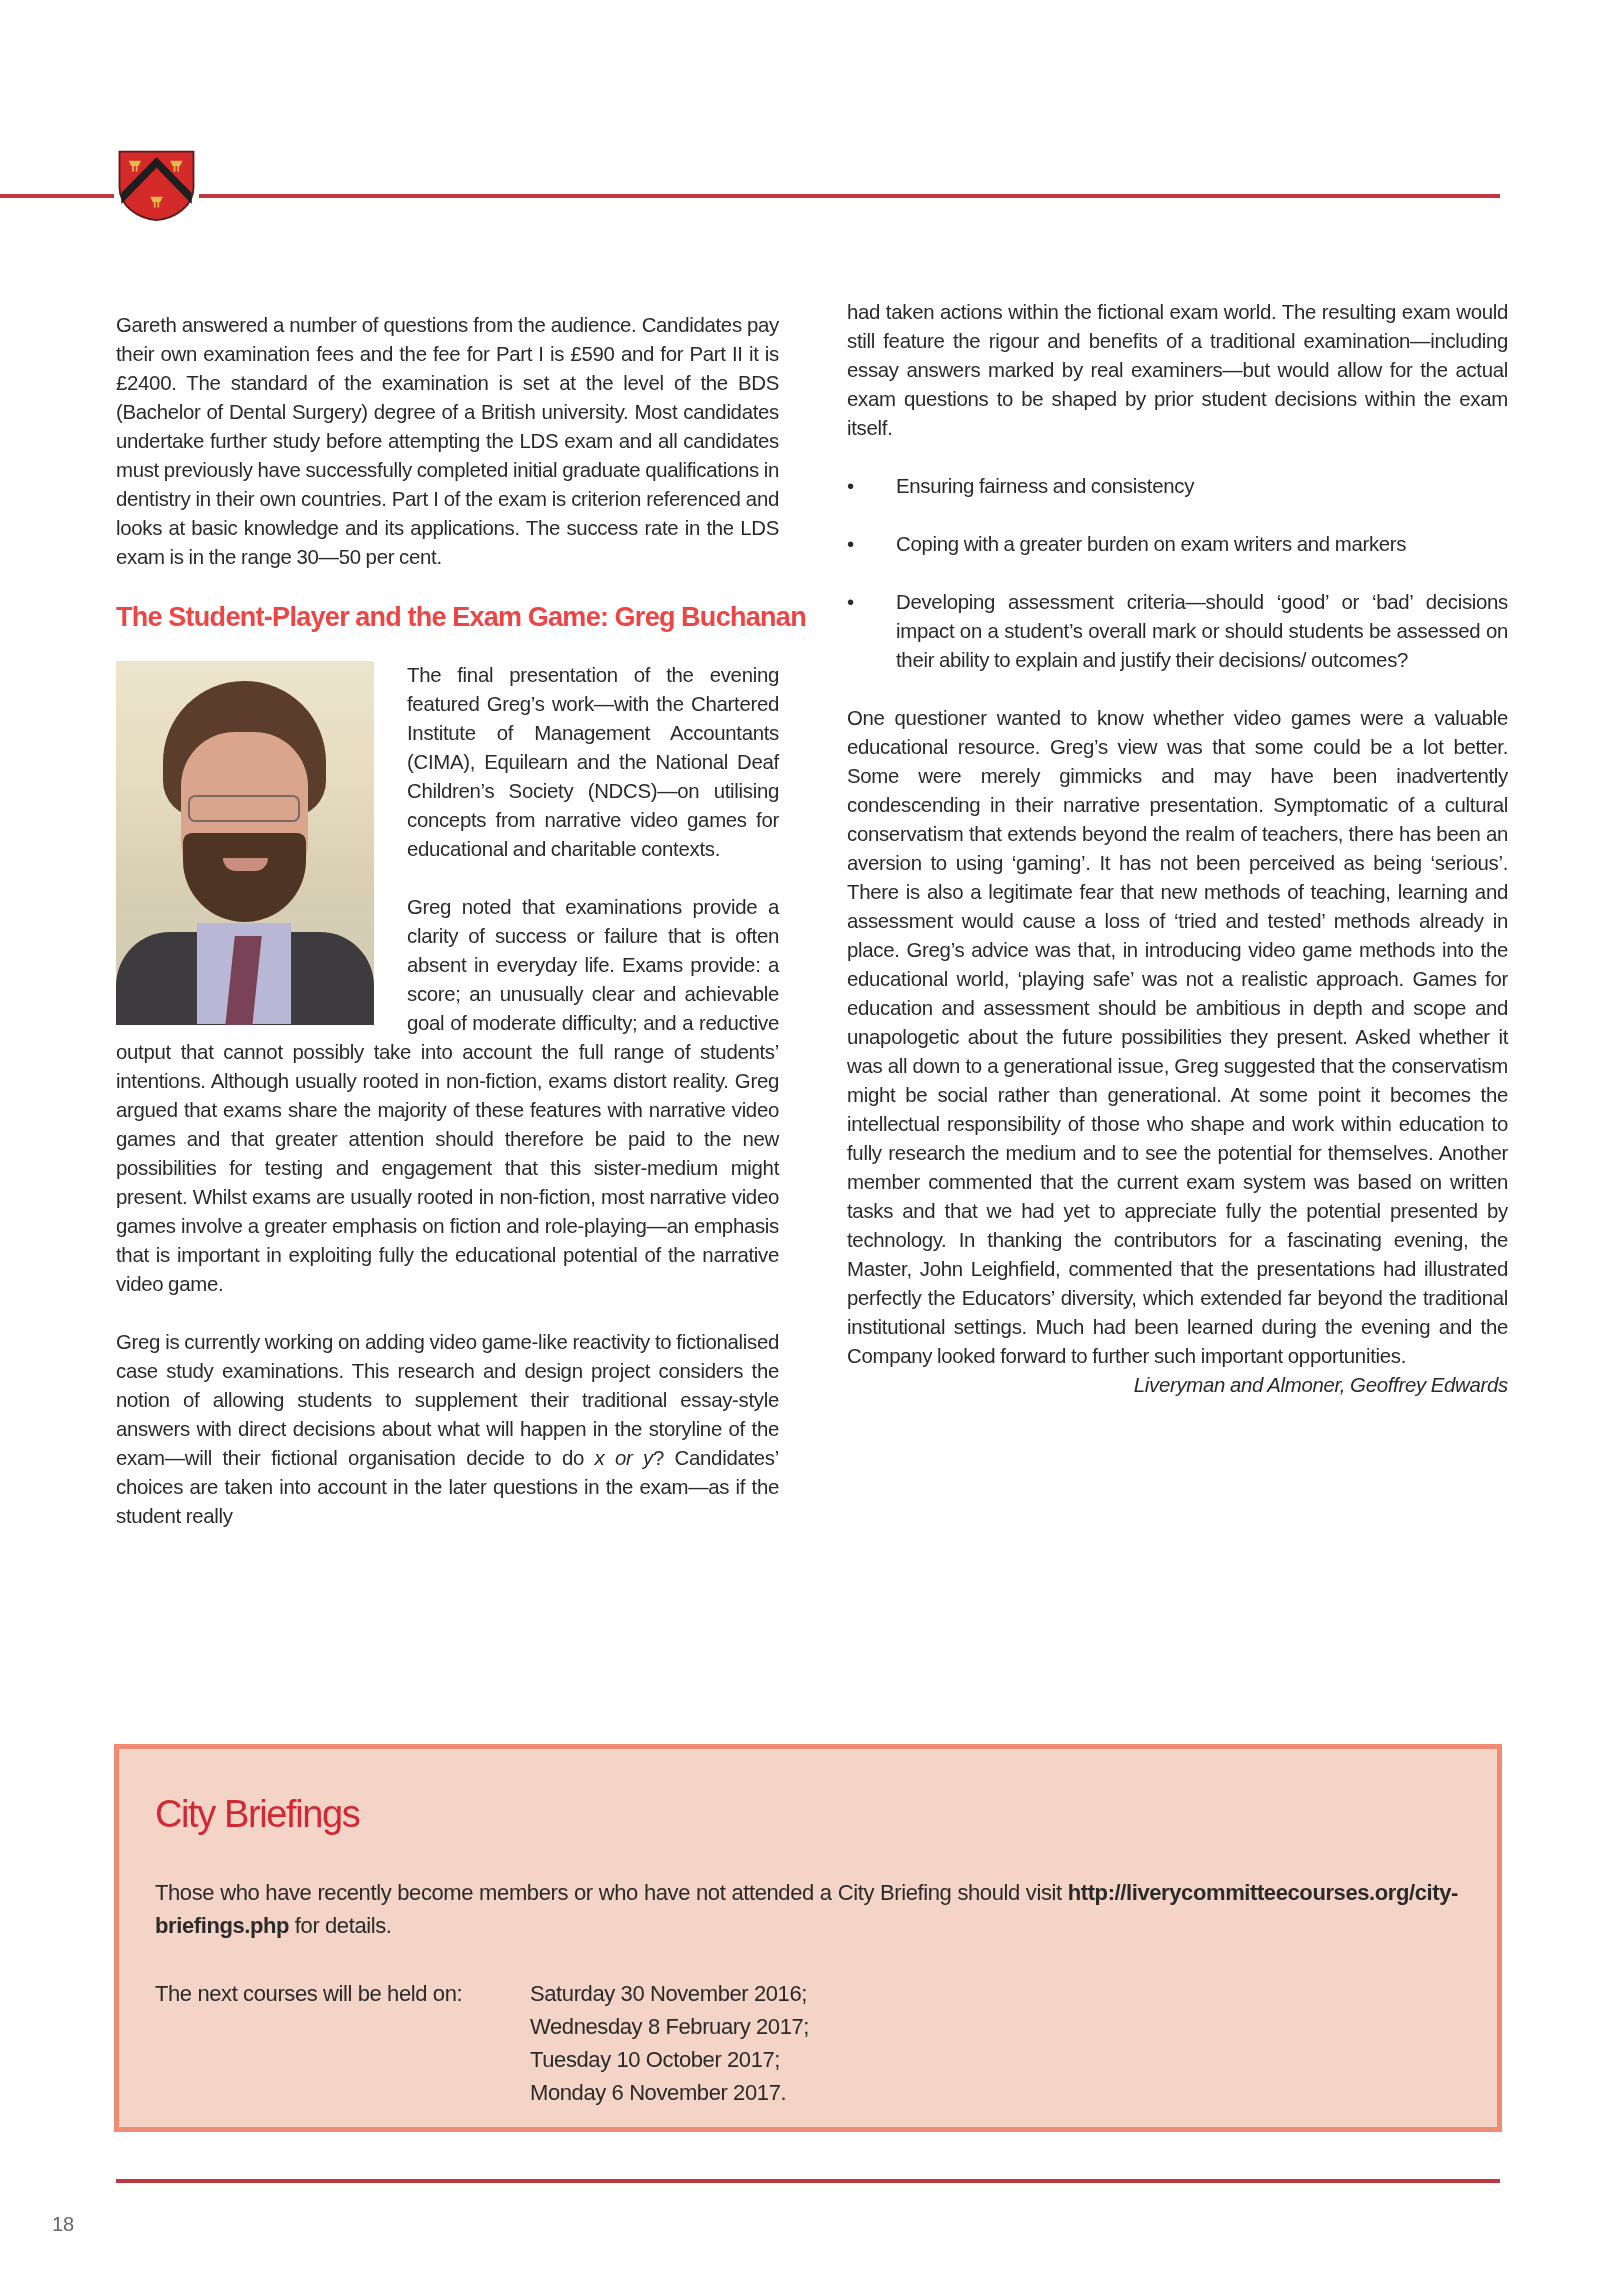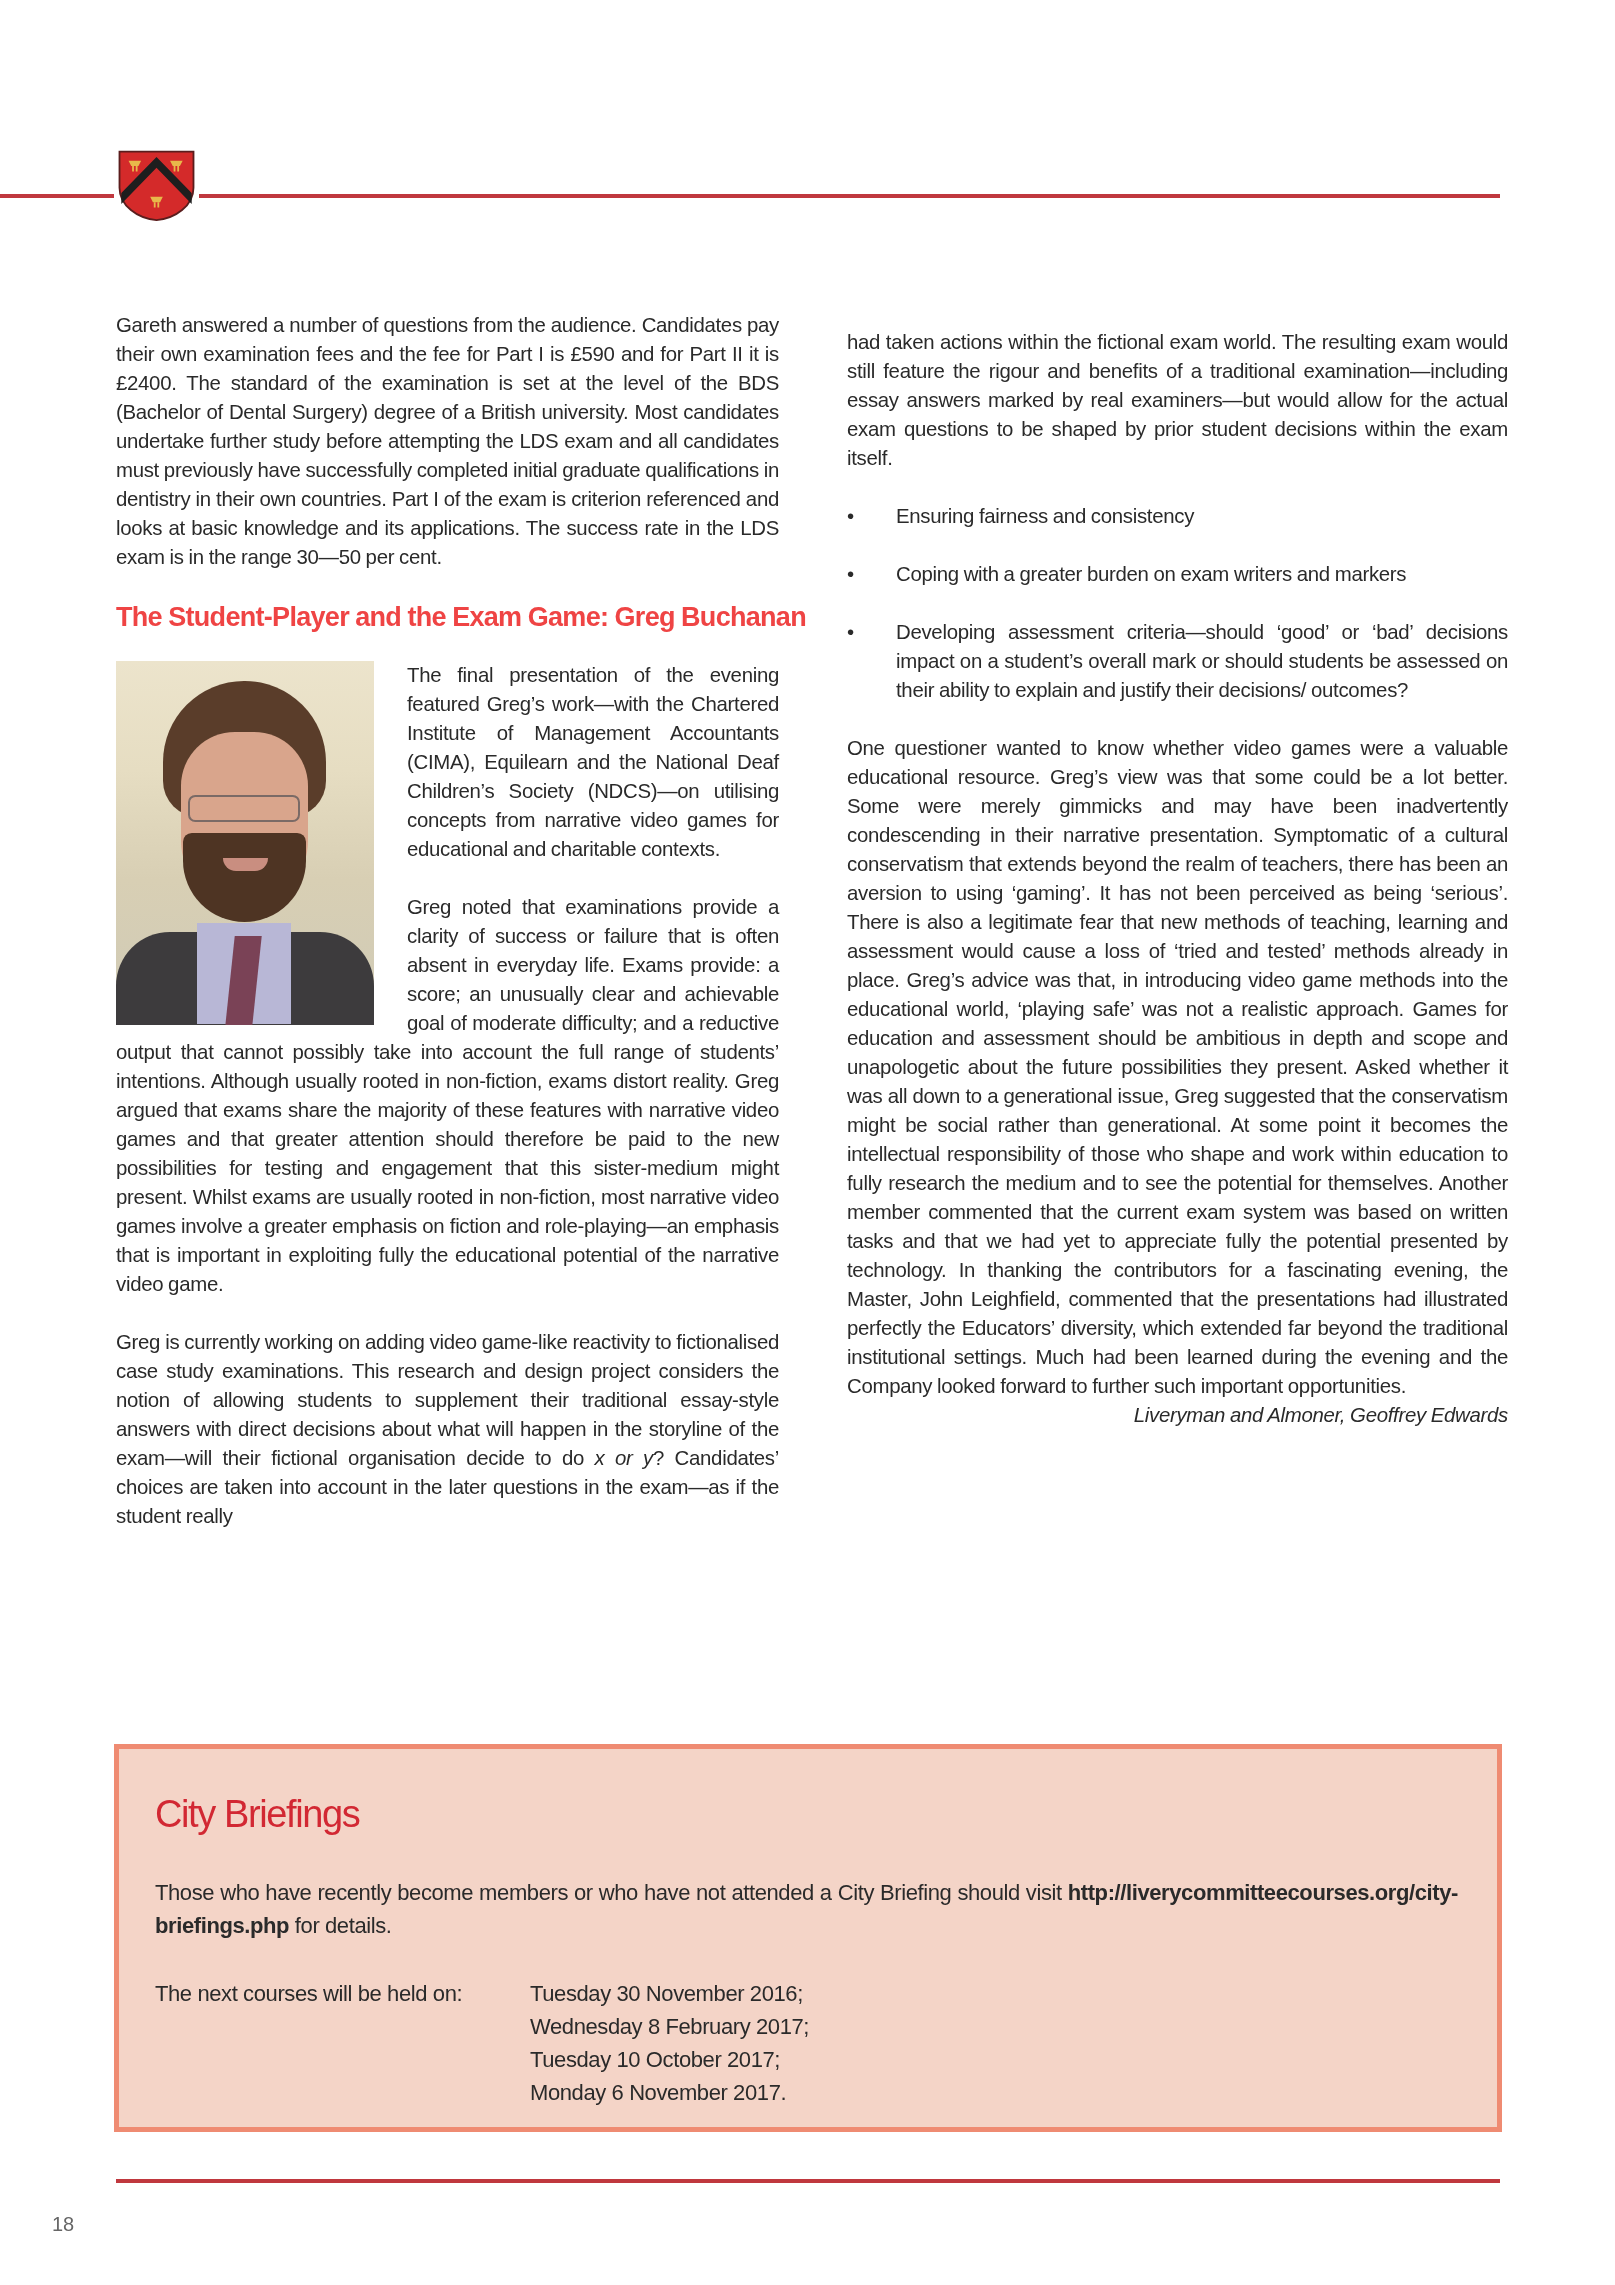--- a/index.html
+++ b/index.html
@@ -6,21 +6,21 @@
   body { width:1616px; height:2285px; position:relative; overflow:hidden;
          font-family:"Liberation Sans", sans-serif; color:#2a2a2a; }
   .rule { position:absolute; height:3.6px; background:#c0383e; }
   #header-rule { left:0; top:194px; width:1500px; }
   #footer-rule { left:116px; top:2179px; width:1384px; }
   .shield { position:absolute; left:114px; top:148px; width:85px; height:74px; background:#fff; }
   .shield svg { display:block; }
   .col { position:absolute; font-size:20.4px; line-height:29px; text-align:justify;
          letter-spacing:-0.3px; word-spacing:-0.5px; }
   #col-left { left:116px; top:311px; width:663px; }
-  #col-right { left:847px; top:328px; width:661px; }
+  #col-right { left:847px; top:298px; width:661px; }
   .col p { margin:0 0 29px 0; }
   .col p.last { margin-bottom:0; }
   .heading { color:#ef4444; font-size:27px; line-height:33px; letter-spacing:-0.7px;
              margin:0 0 27px 0; text-align:left; white-space:nowrap; }
   .photo { float:left; width:258px; height:364px; margin:0 33px 0 0;
            background:linear-gradient(180deg,#ece4cc 0%,#e6ddc2 30%,#d8cfb4 60%,#cfcab6 100%);
            position:relative; overflow:hidden; }
   .photo .hair { position:absolute; left:47px; top:20px; width:163px; height:136px;
                  background:#5a3d2a; border-radius:81px 81px 36px 36px; }
   .photo .face { position:absolute; left:65px; top:71px; width:127px; height:172px;
@@ -96,21 +96,21 @@
   <p class="last">One questioner wanted to know whether video games were a valuable educational resource. Greg’s view was that some could be a lot better. Some were merely gimmicks and may have been inadvertently condescending in their narrative presentation. Symptomatic of a cultural conservatism that extends beyond the realm of teachers, there has been an aversion to using ‘gaming’. It has not been perceived as being ‘serious’. There is also a legitimate fear that new methods of teaching, learning and assessment would cause a loss of ‘tried and tested’ methods already in place. Greg’s advice was that, in introducing video game methods into the educational world, ‘playing safe’ was not a realistic approach. Games for education and assessment should be ambitious in depth and scope and unapologetic about the future possibilities they present. Asked whether it was all down to a generational issue, Greg suggested that the conservatism might be social rather than generational. At some point it becomes the intellectual responsibility of those who shape and work within education to fully research the medium and to see the potential for themselves. Another member commented that the current exam system was based on written tasks and that we had yet to appreciate fully the potential presented by technology. In thanking the contributors for a fascinating evening, the Master, John Leighfield, commented that the presentations had illustrated perfectly the Educators’ diversity, which extended far beyond the traditional institutional settings. Much had been learned during the evening and the Company looked forward to further such important opportunities.</p>
   <div class="signoff">Liveryman and Almoner, Geoffrey Edwards</div>
 </div>
 
 <div class="box">
   <h2 class="box-title">City Briefings</h2>
   <div class="box-intro"><span>Those who have recently become members or who have not attended a City Briefing should visit</span> <span class="url">http://liverycommitteecourses.org/city-briefings.php</span><span> for details.</span></div>
   <div class="courses">
     <div class="courses-label">The next courses will be held on:</div>
     <div class="courses-list">
-      <div>Tuesday 30 November 2016;</div>
+      <div>Saturday 30 November 2016;</div>
       <div>Wednesday 8 February 2017;</div>
       <div>Tuesday 10 October 2017;</div>
       <div>Monday 6 November 2017.</div>
     </div>
   </div>
 </div>
 
 <div class="rule" id="footer-rule"></div>
 <div class="page-number">18</div>
 

